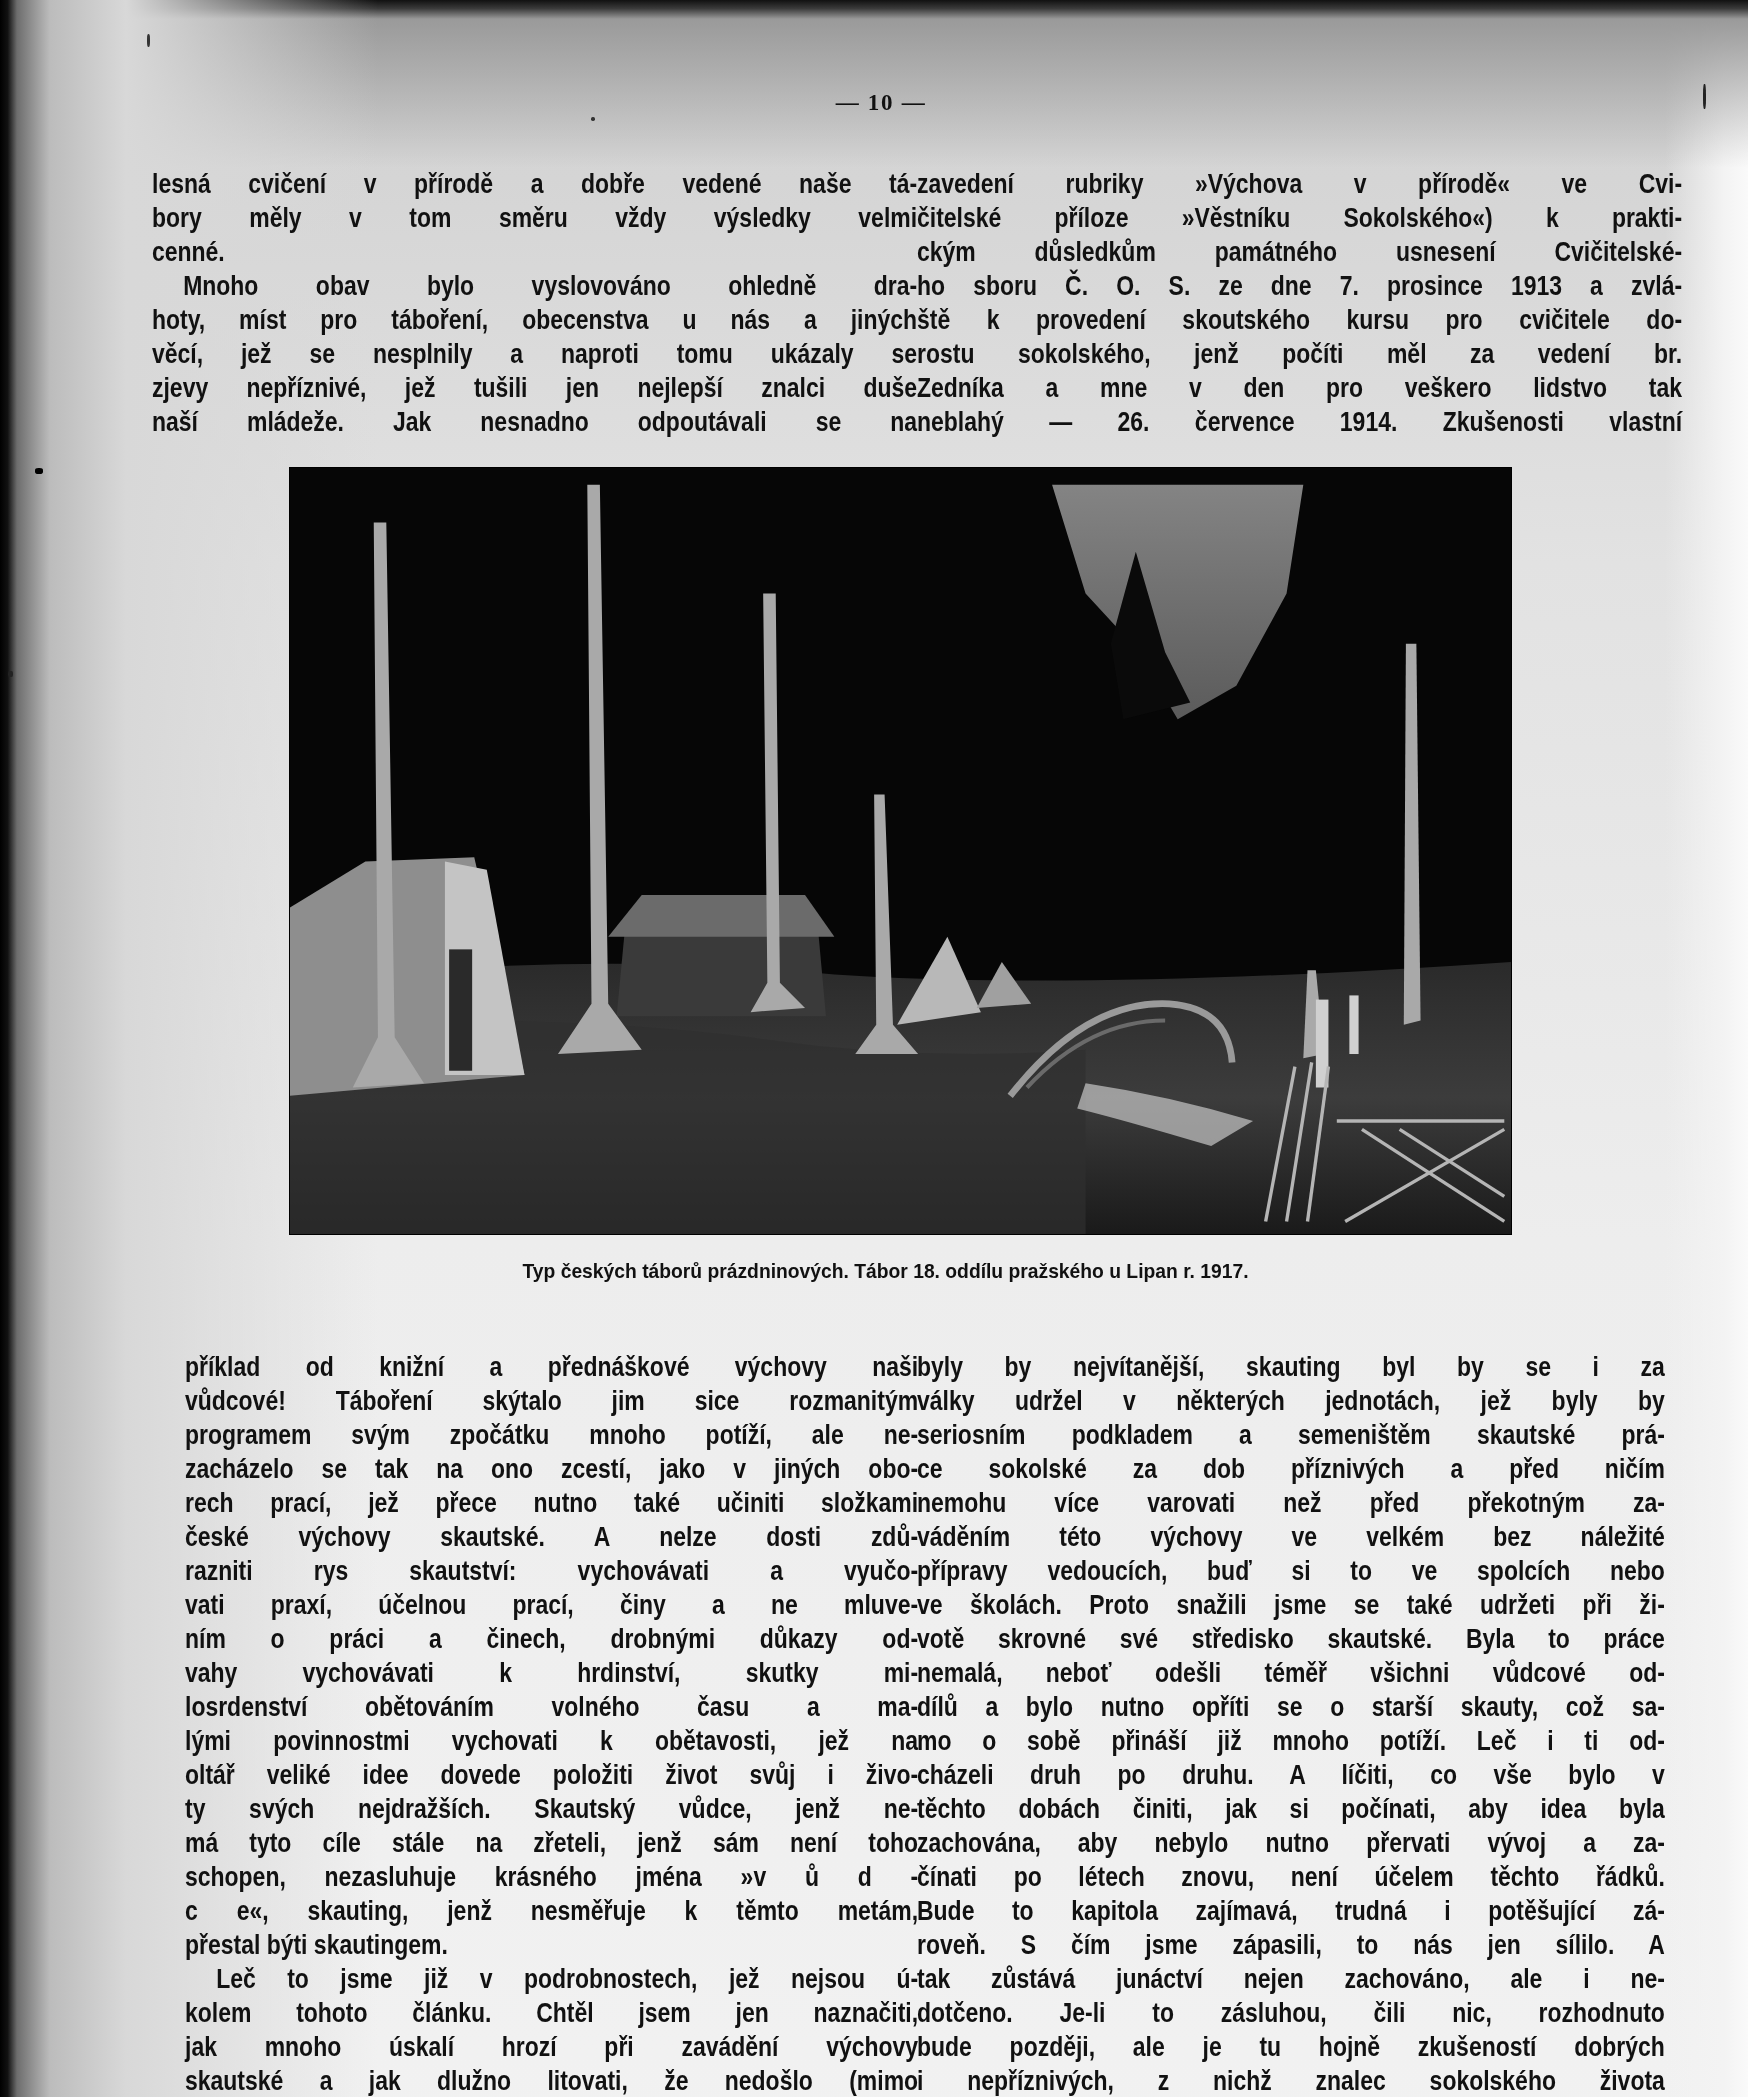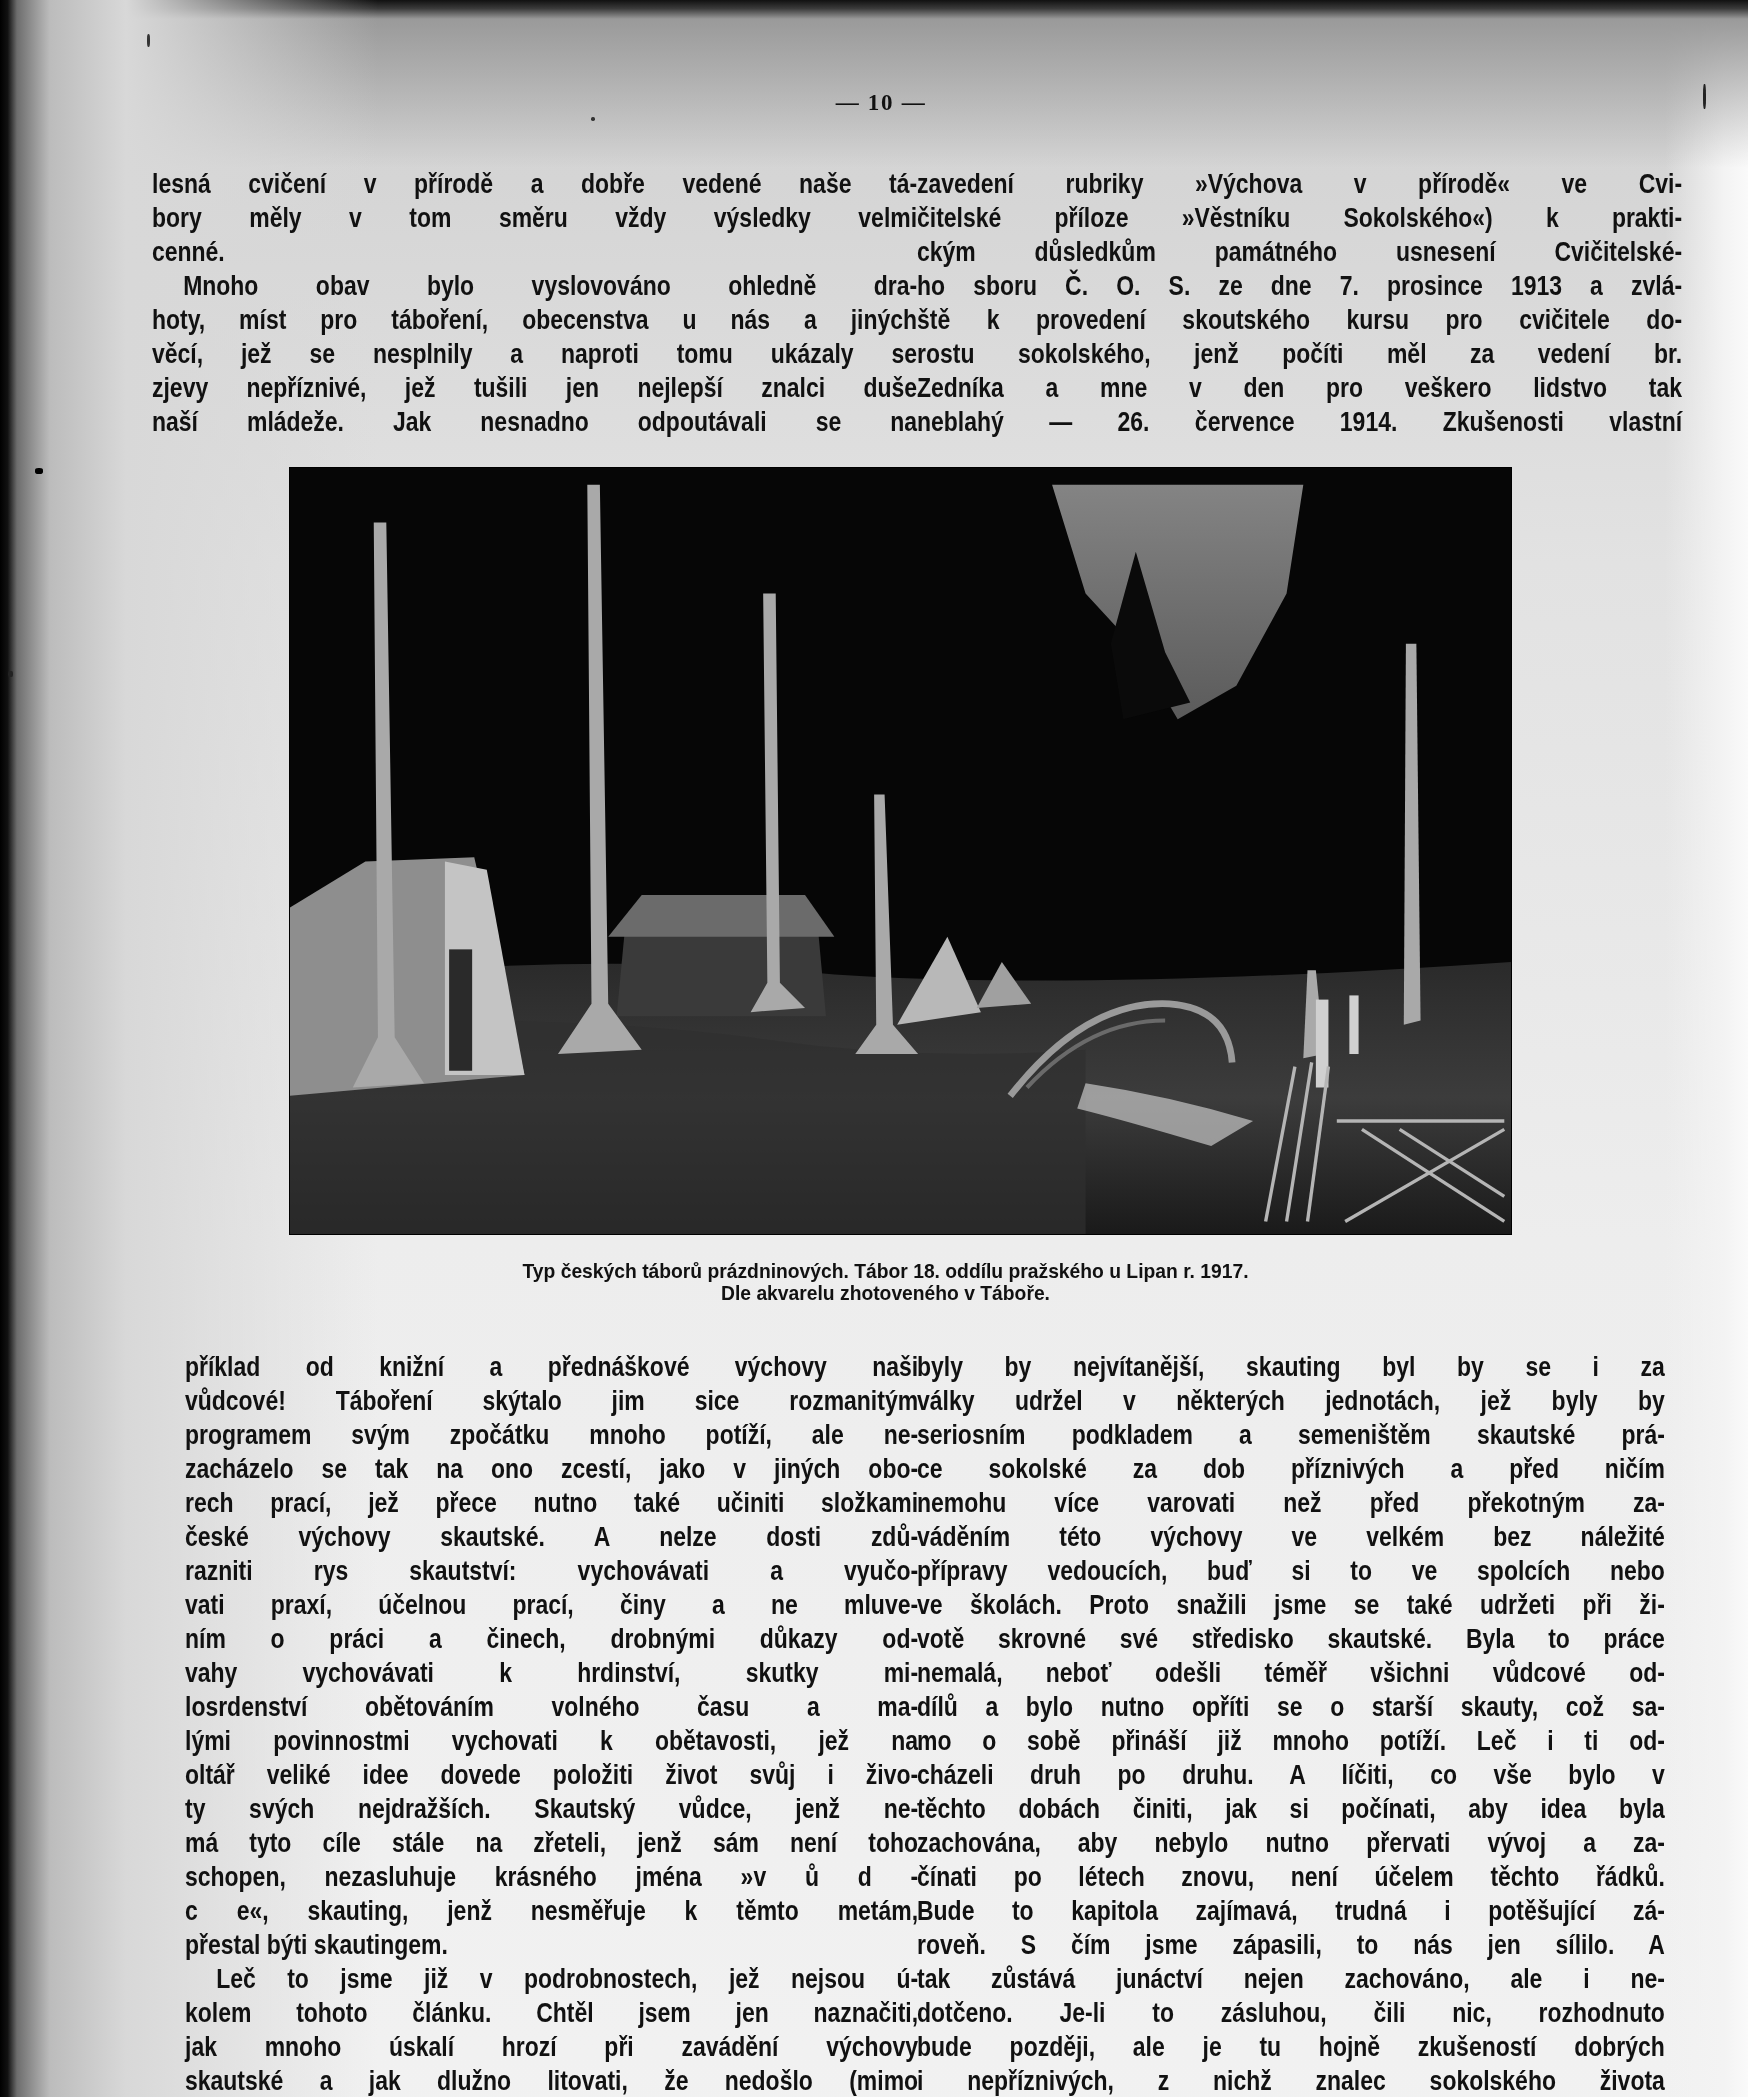--- a/index.html
+++ b/index.html
@@ -150,21 +150,20 @@
       <line x1="2560" y1="1580" x2="2900" y2="1800"></line>
       <line x1="2650" y1="1580" x2="2900" y2="1740"></line>
     </g>
 
     <path d="M1900 1470 Q2100 1500 2300 1560 L2200 1620 Q2000 1560 1880 1530 Z" fill="#c8c8c8" opacity="0.7"></path>
   </svg>
 </div>
 
 <div class="caption">
   <span>Typ českých táborů prázdninových. Tábor 18. oddílu pražského u Lipan r. 1917.</span>
-  <span>Dle akvarelu zhotoveného v Táboře.</span>
 </div>
 
 <div class="col" id="bot-left">
   <span class="line">příklad od knižní a přednáškové výchovy naši</span>
   <span class="line">vůdcové! Táboření skýtalo jim sice rozmanitým</span>
   <span class="line">programem svým zpočátku mnoho potíží, ale ne-</span>
   <span class="line">zacházelo se tak na ono zcestí, jako v jiných obo-</span>
   <span class="line">rech prací, jež přece nutno také učiniti složkami</span>
   <span class="line">české výchovy skautské. A nelze dosti zdů-</span>
   <span class="line">razniti rys skautství: vychovávati a vyučo-</span>

